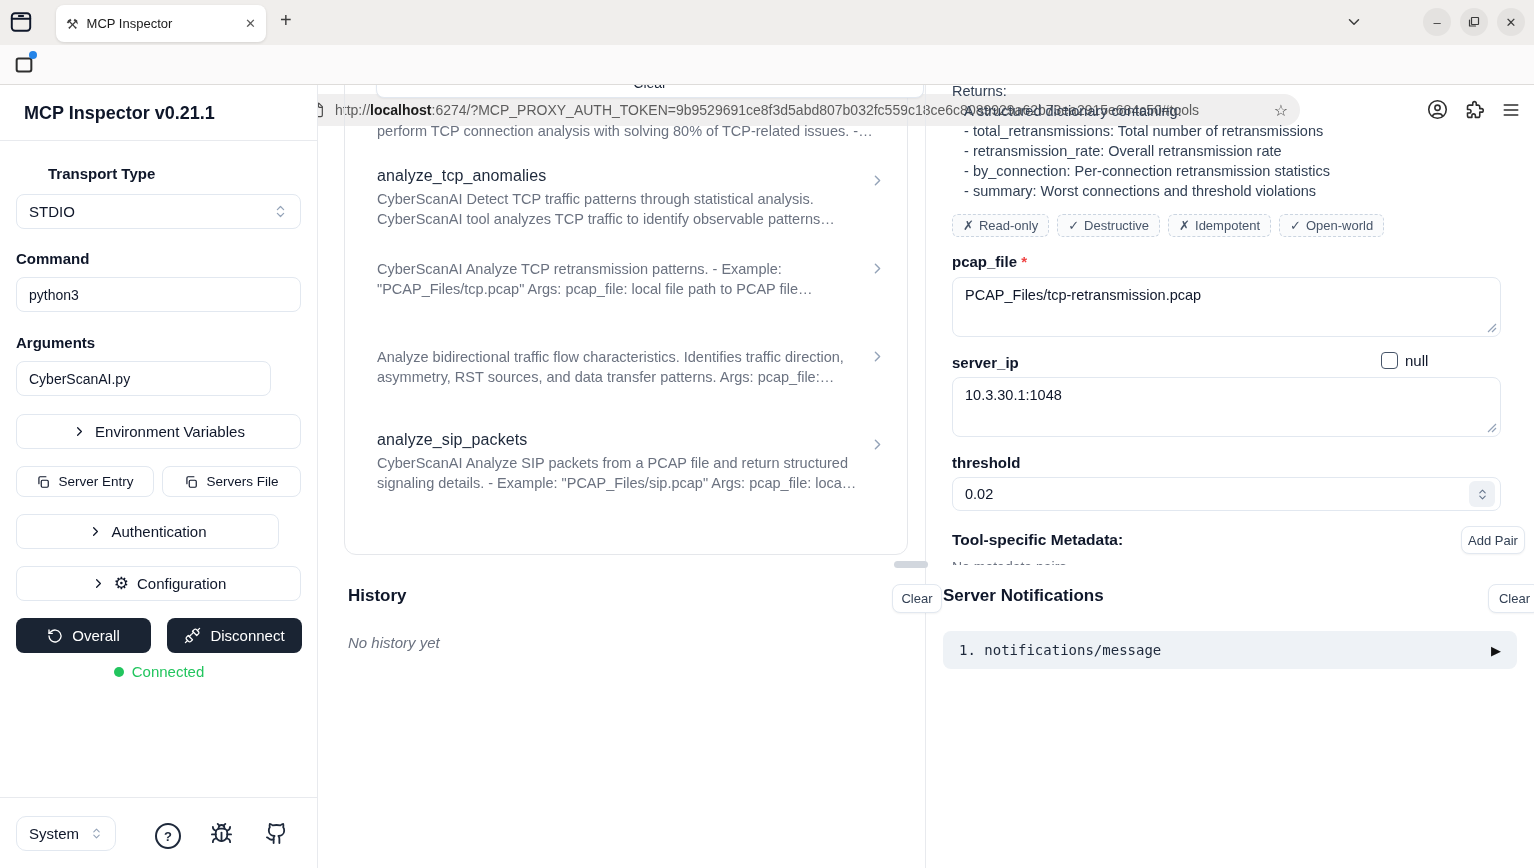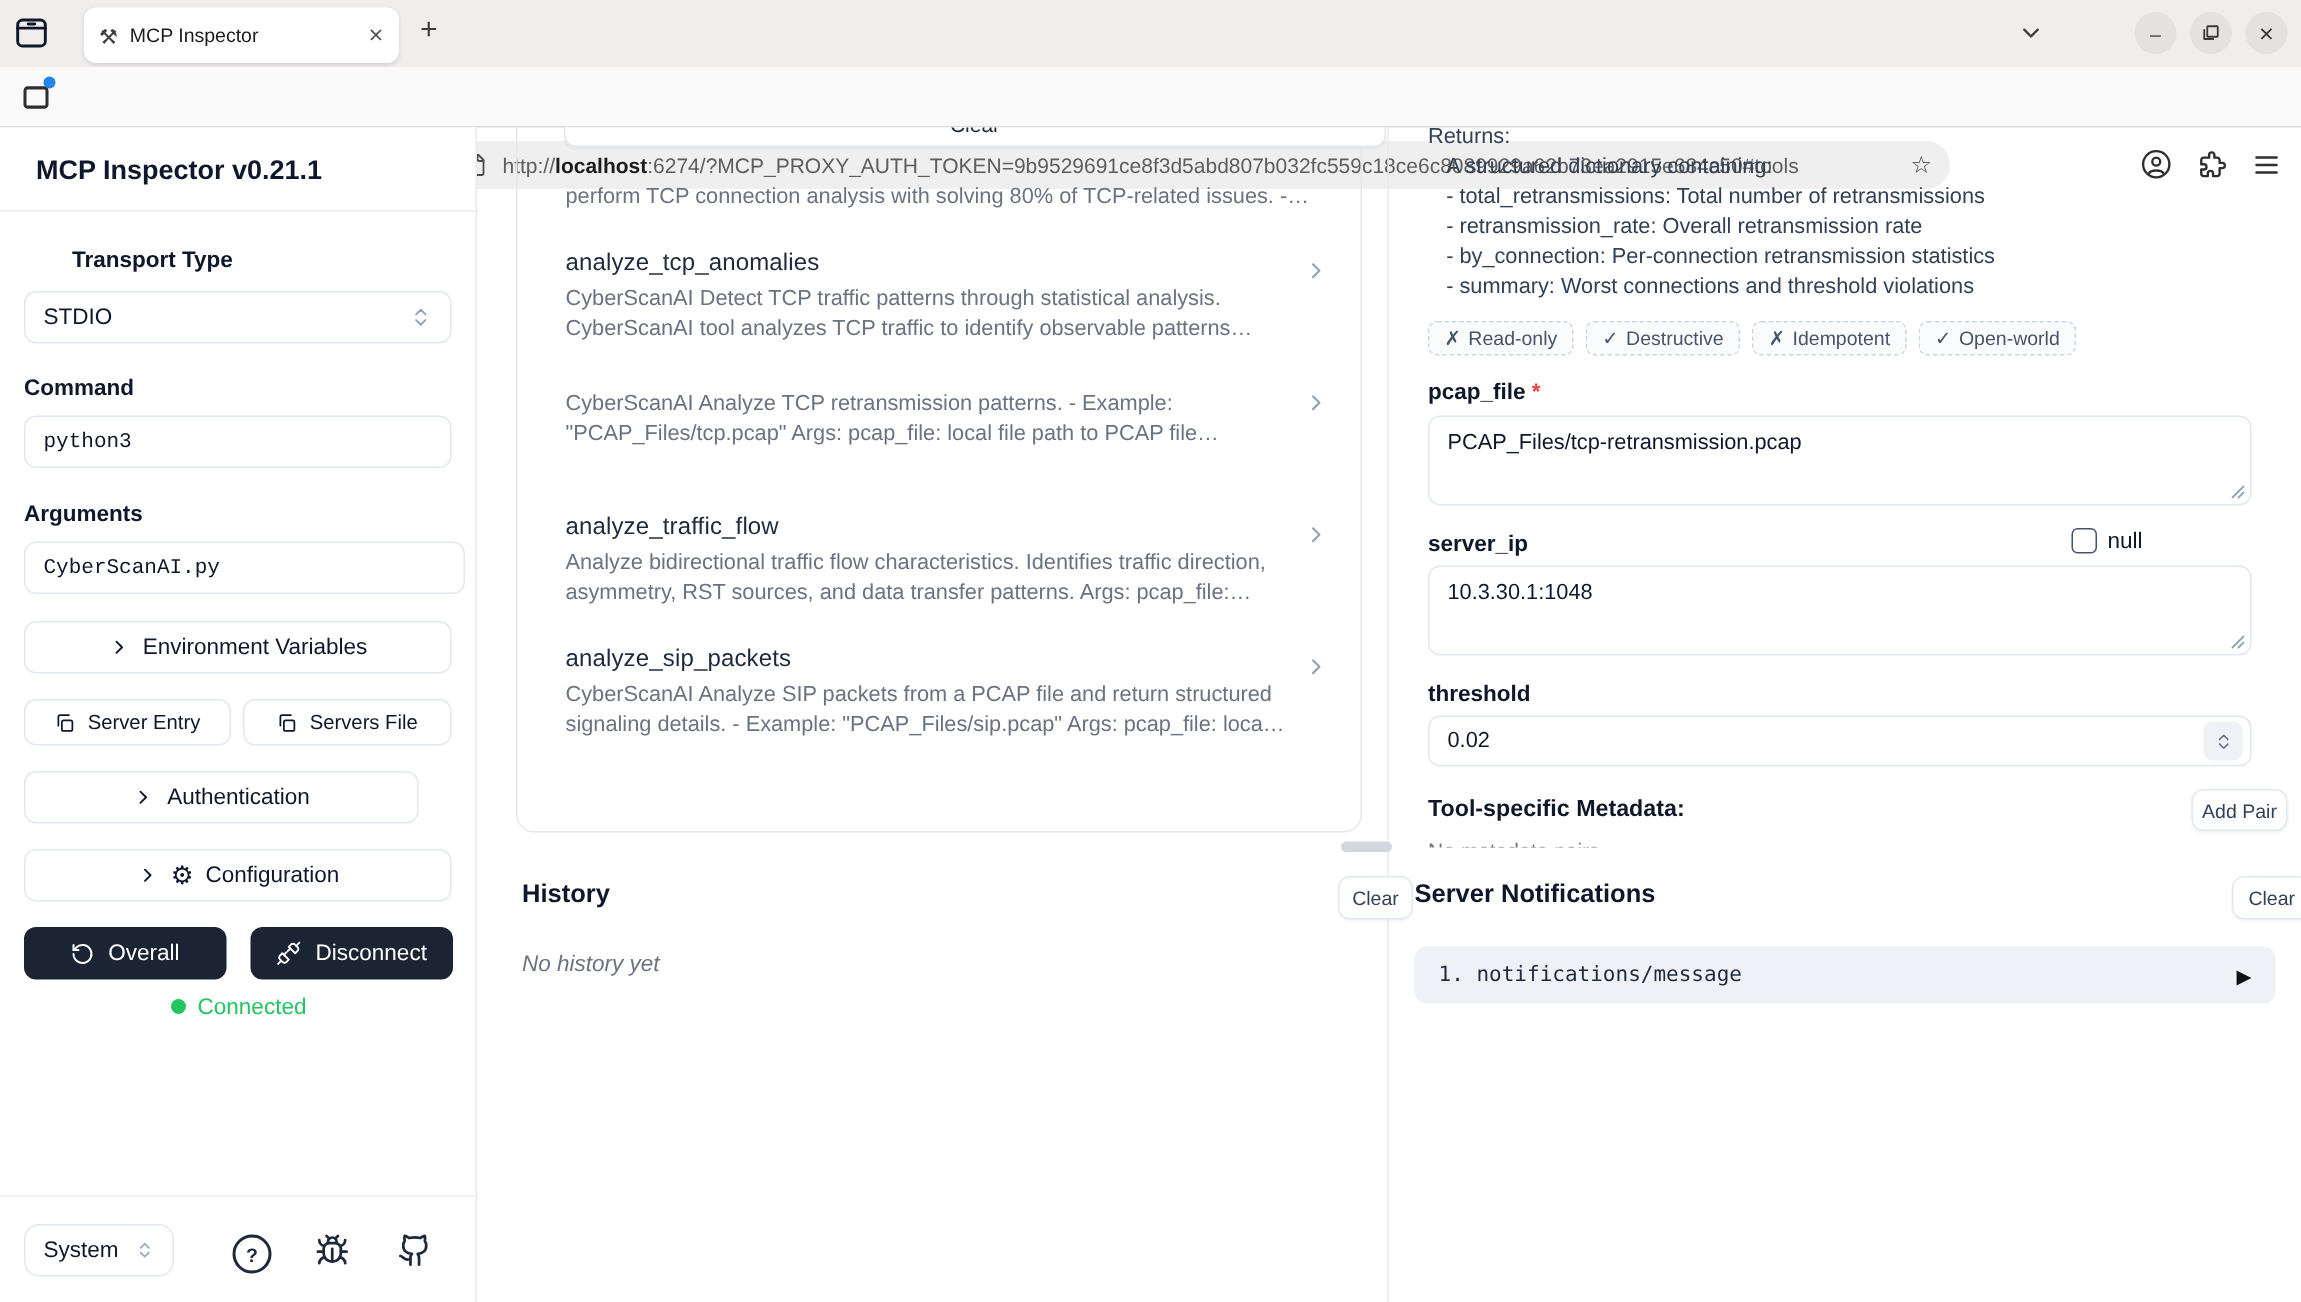--- a/index.html
+++ b/index.html
@@ -21,21 +21,21 @@
           display:flex;align-items:center;padding:0 12px;box-sizing:border-box;}
   .url-text{font-size:14px;color:#5d5d5d;white-space:nowrap;overflow:hidden;flex:1;margin-left:10px;}
   .url-host{color:#1b1b1b;font-weight:700;}
 
   
   .field-label{font-size:15px;font-weight:600;color:#0f172a;}
   .selectbox{border:1px solid #e2e8f0;border-radius:8px;background:#fff;display:flex;align-items:center;
              padding:0 12px;box-sizing:border-box;font-size:15px;color:#0f172a;}
   .selectbox .grow{flex:1;}
   .txtinput{border:1px solid #e2e8f0;border-radius:8px;background:#fff;box-sizing:border-box;
-            font-family:Liberation Mono, monospace;font-size:14px;color:#0f172a;padding:0 12px;width:100%;height:100%;outline:none;}
+            font-family:Liberation Sans, sans-serif;font-size:14px;color:#0f172a;padding:0 12px;width:100%;height:100%;outline:none;}
   .outline-btn{border:1px solid #e2e8f0;border-radius:8px;background:#fff;display:flex;align-items:center;
                justify-content:center;gap:8px;font-size:15px;font-weight:500;color:#0f172a;box-sizing:border-box;cursor:pointer;}
   .dark-btn{border:none;border-radius:8px;background:#1a2433;color:#fff;display:flex;align-items:center;
             justify-content:center;gap:9px;font-size:15px;font-weight:500;box-sizing:border-box;cursor:pointer;}
   .small-btn{border:1px solid #e2e8f0;border-radius:8px;background:#fff;display:flex;align-items:center;
              justify-content:center;font-size:13px;color:#334155;box-shadow:0 1px 2px rgba(0,0,0,.05);box-sizing:border-box;cursor:pointer;margin-left:24px;}
   .divider{background:#e8eaee;}
 
   
   #sidebar{left:0;top:85px;width:318px;height:783px;border-right:1px solid #e8eaee;box-sizing:border-box;background:#fff;}
@@ -171,21 +171,21 @@
         <path d="m7 15 5 5 5-5"></path>
       </svg>
   </div>
 
   <div class="abs field-label" style="left:16px;top:165px;">Command</div>
   <div class="abs" style="left:16px;top:192px;width:285px;height:35px;">
     <input class="txtinput" value="python3" style="">
   </div>
 
   <div class="abs field-label" style="left:16px;top:249px;">Arguments</div>
-  <div class="abs" style="left:16px;top:276px;width:294px;height:35px;">
+  <div class="abs" style="left:16px;top:276px;width:255px;height:35px;">
     <input class="txtinput" value="CyberScanAI.py" style="">
   </div>
 
   <div class="abs outline-btn" style="left:16px;top:329px;width:285px;height:35px;">
     <svg class="icn" width="15" height="15" viewBox="0 0 24 24">
         <path d="m9 6 6 6-6 6"></path>
       </svg>
     <span>Environment Variables</span>
   </div>
 
@@ -289,21 +289,20 @@
     </svg>
 
   <div class="abs" style="left:59px;top:170px;width:520px">
     <div class="tool-desc" style="margin-top:4px">CyberScanAI Analyze TCP retransmission patterns. - Example: "PCAP_Files/tcp.pcap" Args: pcap_file: local file path to PCAP file server_ip: Optional filt…</div>
   </div>
   <svg class="icn abs tool-chevron" style="left:551px;top:175px" width="17" height="17" viewBox="0 0 24 24">
       <path d="m9 6 6 6-6 6"></path>
     </svg>
 
   <div class="abs" style="left:59px;top:258px;width:520px">
-    <div class="tool-name">analyze_traffic_flow</div>
     <div class="tool-desc" style="margin-top:4px">Analyze bidirectional traffic flow characteristics. Identifies traffic direction, asymmetry, RST sources, and data transfer patterns. Args: pcap_file: HTTP…</div>
   </div>
   <svg class="icn abs tool-chevron" style="left:551px;top:263px" width="17" height="17" viewBox="0 0 24 24">
       <path d="m9 6 6 6-6 6"></path>
     </svg>
 
   <div class="abs" style="left:59px;top:346px;width:520px">
     <div class="tool-name">analyze_sip_packets</div>
     <div class="tool-desc" style="margin-top:4px">CyberScanAI Analyze SIP packets from a PCAP file and return structured signaling details. - Example: "PCAP_Files/sip.pcap" Args: pcap_file: local file…</div>
   </div>

